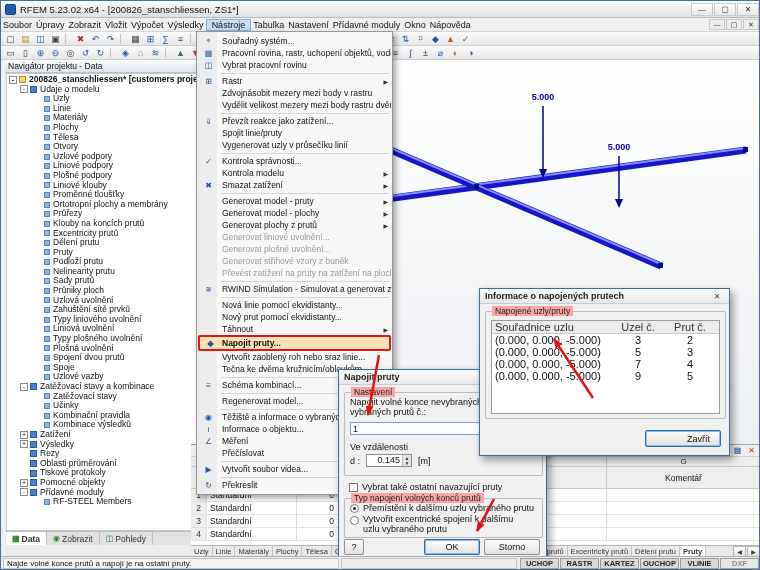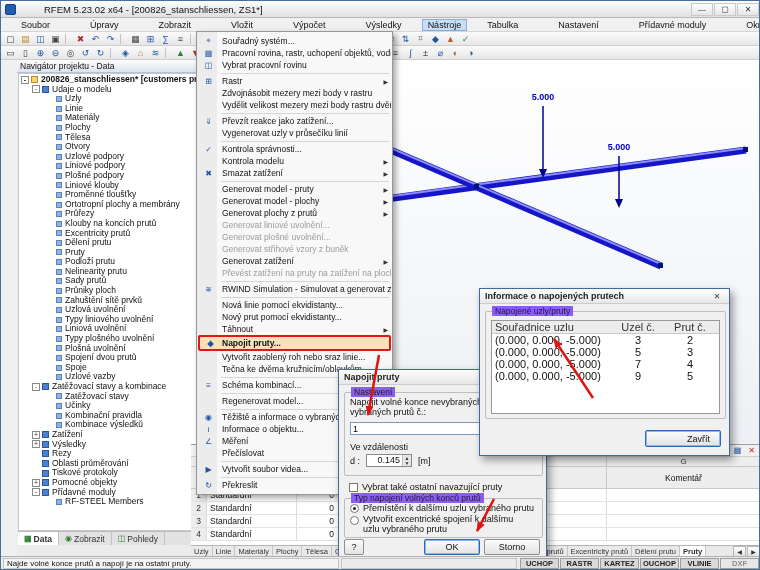--- a/index.html
+++ b/index.html
@@ -6,48 +6,48 @@
   html,body{background:#8a8a8a;}
   .window{position:relative;width:760px;height:570px;background:#f0f0f0;
           font-family:"Liberation Sans",sans-serif;font-size:9px;color:#111;
           overflow:hidden;border:1px solid #4a6d9c;}
 
   
   .titlebar{position:absolute;left:0;top:0;width:760px;height:17px;
             background:linear-gradient(#fdfdfd,#e0e0e0);border-bottom:1px solid #b9b9b9;
             display:flex;align-items:center;padding:0 2px;z-index:10;}
   .app-icon{width:11px;height:11px;background:#1f5cb0;border:1px solid #14407c;border-radius:2px;margin:0 4px 0 2px;flex:none;}
-  .title-text{font-size:9.5px;white-space:nowrap;margin-left:24px;}
+  .title-text{font-size:9.5px;white-space:nowrap;}
   .win-btns{margin-left:auto;display:flex;}
   .win-btn{width:22px;height:13px;display:flex;align-items:center;justify-content:center;
            font-size:8px;color:#333;border:1px solid #c9c9c9;background:linear-gradient(#fff,#e6e6e6);margin-left:1px;}
 
   
   .menubar{position:absolute;left:0;top:17px;width:760px;height:14px;background:#f0f0f0;
            border-bottom:1px solid #d6d6d6;display:flex;align-items:center;z-index:10;}
   .mb-items{display:flex;align-items:center;height:100%;}
-  .mb-item{padding:1px 20px;white-space:nowrap;}
+  .mb-item{padding:1px 2px;white-space:nowrap;}
   .mb-item.active{background:#c9ddf5;border:1px solid #86aede;padding:0 5px;}
   .child-btns{margin-left:auto;display:flex;margin-right:2px;}
   .child-btn{width:16px;height:11px;display:flex;align-items:center;justify-content:center;
              font-size:7px;color:#333;border:1px solid #c9c9c9;background:#eee;margin-left:1px;}
 
   
   .toolbar{position:absolute;left:0;width:760px;height:14px;
            background:linear-gradient(#fafafa,#e7e7e7);border-bottom:1px solid #cfcfcf;
            display:flex;align-items:center;padding-left:2px;z-index:10;}
   .toolbar.r1{top:31px;} .toolbar.r2{top:45px;}
   .ti{width:15px;height:12px;display:flex;align-items:center;justify-content:center;font-size:9px;color:#444;flex:none;}
   .ti.sep{width:6px;border-left:1px solid #c2c2c2;height:10px;margin:0 2px;}
   .ti.b{color:#1d55a8}.ti.o{color:#c06018}.ti.g{color:#2e7d32}.ti.r{color:#b03030}
   .ti.y{color:#b8922a}.ti.k{color:#444}
   .ti.gap{margin-left:auto;}
 
   
-  .navigator{position:absolute;left:16px;top:59px;width:212px;height:498px;background:#ececec;
+  .navigator{position:absolute;left:4px;top:59px;width:212px;height:498px;background:#ececec;
              border-right:1px solid #ec4899;z-index:10;}
   .nav-header{height:13px;background:linear-gradient(#fdfdfd,#dde4ee);border-bottom:1px solid #b5c2d4;
               display:flex;align-items:center;padding:0 3px;font-size:8.5px;}
   .nav-close{margin-left:auto;font-size:8px;color:#555;}
   .tree{position:absolute;top:13px;left:1px;right:1px;bottom:27px;background:#fff;
         border:1px solid #c8c8c8;overflow:hidden;padding-top:1px;}
   .trow{height:9.6px;line-height:9.6px;display:flex;align-items:center;font-size:8.5px;
         white-space:nowrap;overflow:hidden;}
   .trow.d0{padding-left:2px;font-weight:bold;}
   .trow.d1{padding-left:13px;}
@@ -119,21 +119,21 @@
   .mi.sep::after{content:"";position:absolute;left:23px;right:2px;top:2px;border-top:1px solid #d5d5d5;}
   .mi.hl{border:2px solid #e31515;border-radius:2px;background:#fbe0b8;height:16px;padding-left:22px;font-weight:bold;}
 
   
   .dialog{position:absolute;background:#f0f0f0;border:1px solid #41699f;
           box-shadow:3px 4px 8px rgba(0,0,0,.4);font-size:9px;}
   .dlg-title{height:15px;background:linear-gradient(#fefefe,#e7e7e7);border-bottom:1px solid #ccc;
              display:flex;align-items:center;padding:0 5px;font-size:9px;font-weight:bold;color:#222;}
   .dlg-close{margin-left:auto;width:14px;text-align:center;color:#444;font-weight:normal;font-size:8px;}
   .group{position:absolute;border:1px solid #bdbdbd;border-radius:2px;}
-  .glabel{position:absolute;top:-6px;left:6px;background:#8b5cf6;padding:0 3px;font-size:8.5px;color:#222;}
+  .glabel{position:absolute;top:-6px;left:6px;background:#fca5a5;padding:0 3px;font-size:8.5px;color:#222;}
   .abs{position:absolute;}
   .tinput{position:absolute;background:#fff;border:1px solid #7a9cc4;height:13px;font-size:9px;
           padding:0 2px;font-family:"Liberation Sans",sans-serif;}
   .spin{display:inline-flex;border:1px solid #8a8a8a;background:#fff;height:13px;width:46px;}
   .spin .val{flex:1;text-align:right;padding:0 2px;line-height:11px;}
   .spin .arr{width:9px;border-left:1px solid #bbb;display:flex;flex-direction:column;
              font-size:5px;line-height:5px;text-align:center;color:#333;background:#e6e6e6;justify-content:center;}
   .check{width:9px;height:9px;border:1px solid #777;background:#fff;display:inline-block;margin-right:4px;flex:none;}
   .radio{width:9px;height:9px;border:1px solid #777;border-radius:50%;background:#fff;
          display:inline-block;margin-right:4px;position:relative;flex:none;margin-top:1px;}
@@ -640,27 +640,27 @@
 
         <div class="trow d2">
           <span class="twisty"></span>
           <span class="ticon"></span>
           <span class="tlabel">Průniky ploch</span>
         </div>
 
         <div class="trow d2">
           <span class="twisty"></span>
           <span class="ticon"></span>
+          <span class="tlabel">Uzlová uvolnění</span>
+        </div>
+
+        <div class="trow d2">
+          <span class="twisty"></span>
+          <span class="ticon"></span>
           <span class="tlabel">Zahuštění sítě prvků</span>
-        </div>
-
-        <div class="trow d2">
-          <span class="twisty"></span>
-          <span class="ticon"></span>
-          <span class="tlabel">Uzlová uvolnění</span>
         </div>
 
         <div class="trow d2">
           <span class="twisty"></span>
           <span class="ticon"></span>
           <span class="tlabel">Typy liniového uvolnění</span>
         </div>
 
         <div class="trow d2">
           <span class="twisty"></span>
@@ -1051,20 +1051,25 @@
         <span class="mi-label"></span>
         <span class="mi-arrow"></span>
       </div>
 
       <div class="mi">
         <span class="mi-ic">⇓</span>
         <span class="mi-label">Převzít reakce jako zatížení...</span>
         <span class="mi-arrow"></span>
       </div>
 
+      <div class="mi">
+        <span class="mi-ic"></span>
+        <span class="mi-label">Spojit linie/pruty</span>
+        <span class="mi-arrow"></span>
+      </div>
 
       <div class="mi">
         <span class="mi-ic"></span>
         <span class="mi-label">Vygenerovat uzly v průsečíku linií</span>
         <span class="mi-arrow"></span>
       </div>
 
       <div class="mi sep">
         <span class="mi-ic"></span>
         <span class="mi-label"></span>
@@ -1124,25 +1129,20 @@
         <span class="mi-label">Generovat plošné uvolnění...</span>
         <span class="mi-arrow"></span>
       </div>
 
       <div class="mi dis">
         <span class="mi-ic"></span>
         <span class="mi-label">Generovat střihové vzory z buněk</span>
         <span class="mi-arrow"></span>
       </div>
 
-      <div class="mi">
-        <span class="mi-ic"></span>
-        <span class="mi-label">Generovat zatížení</span>
-        <span class="mi-arrow">▶</span>
-      </div>
 
       <div class="mi dis">
         <span class="mi-ic"></span>
         <span class="mi-label">Převést zatížení na pruty na zatížení na plochu...</span>
         <span class="mi-arrow"></span>
       </div>
 
       <div class="mi sep">
         <span class="mi-ic"></span>
         <span class="mi-label"></span>

